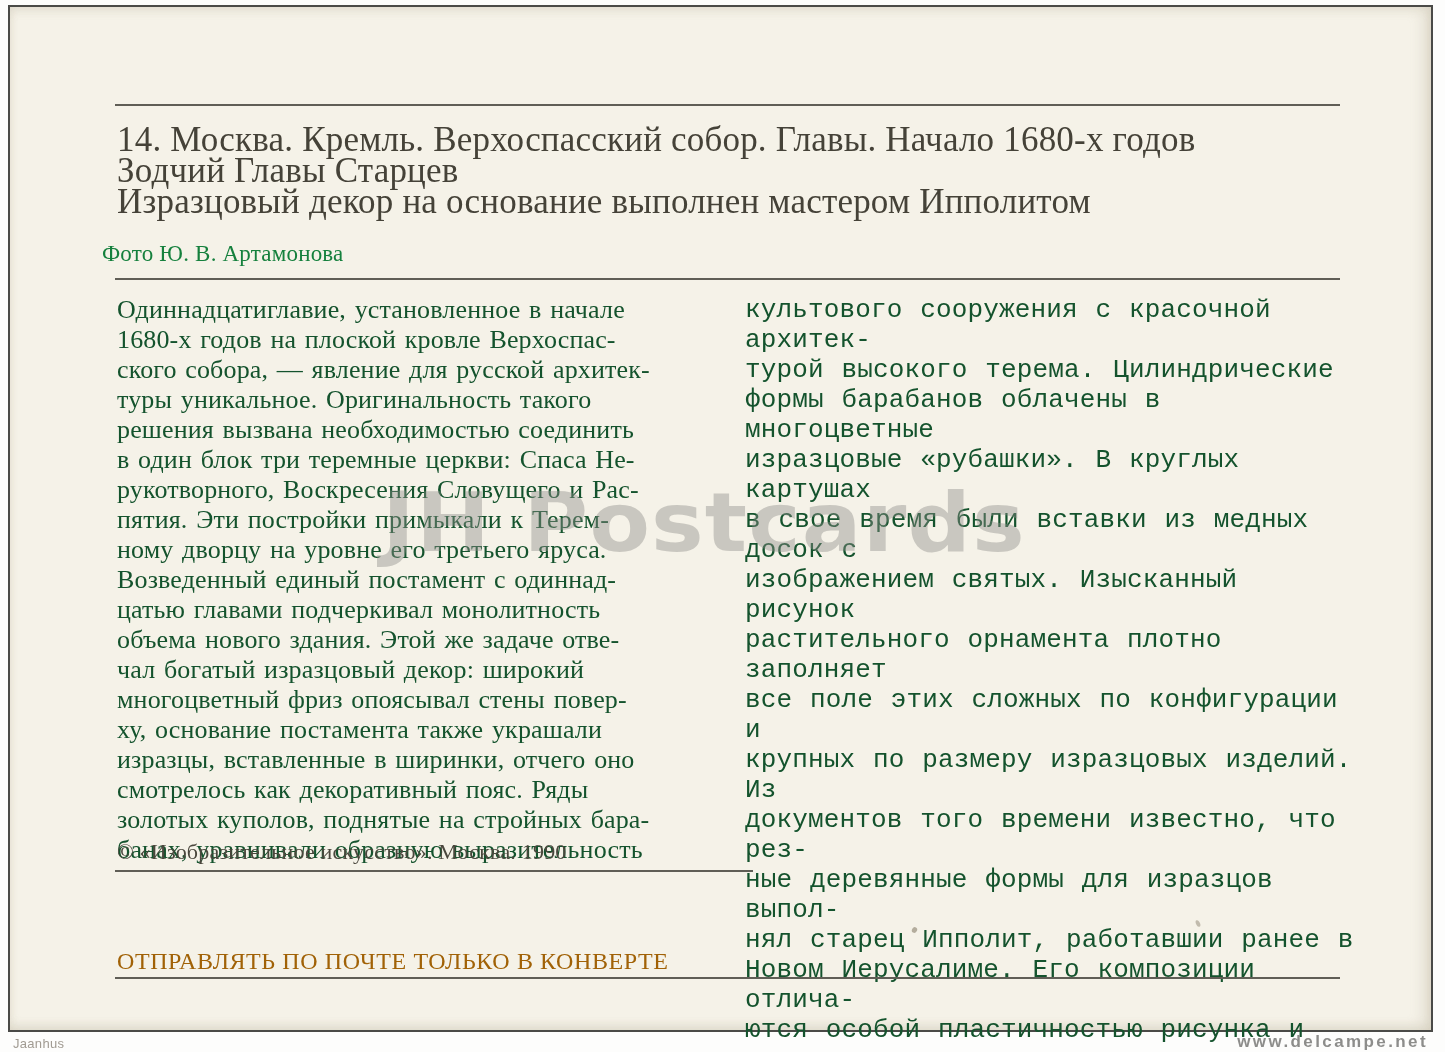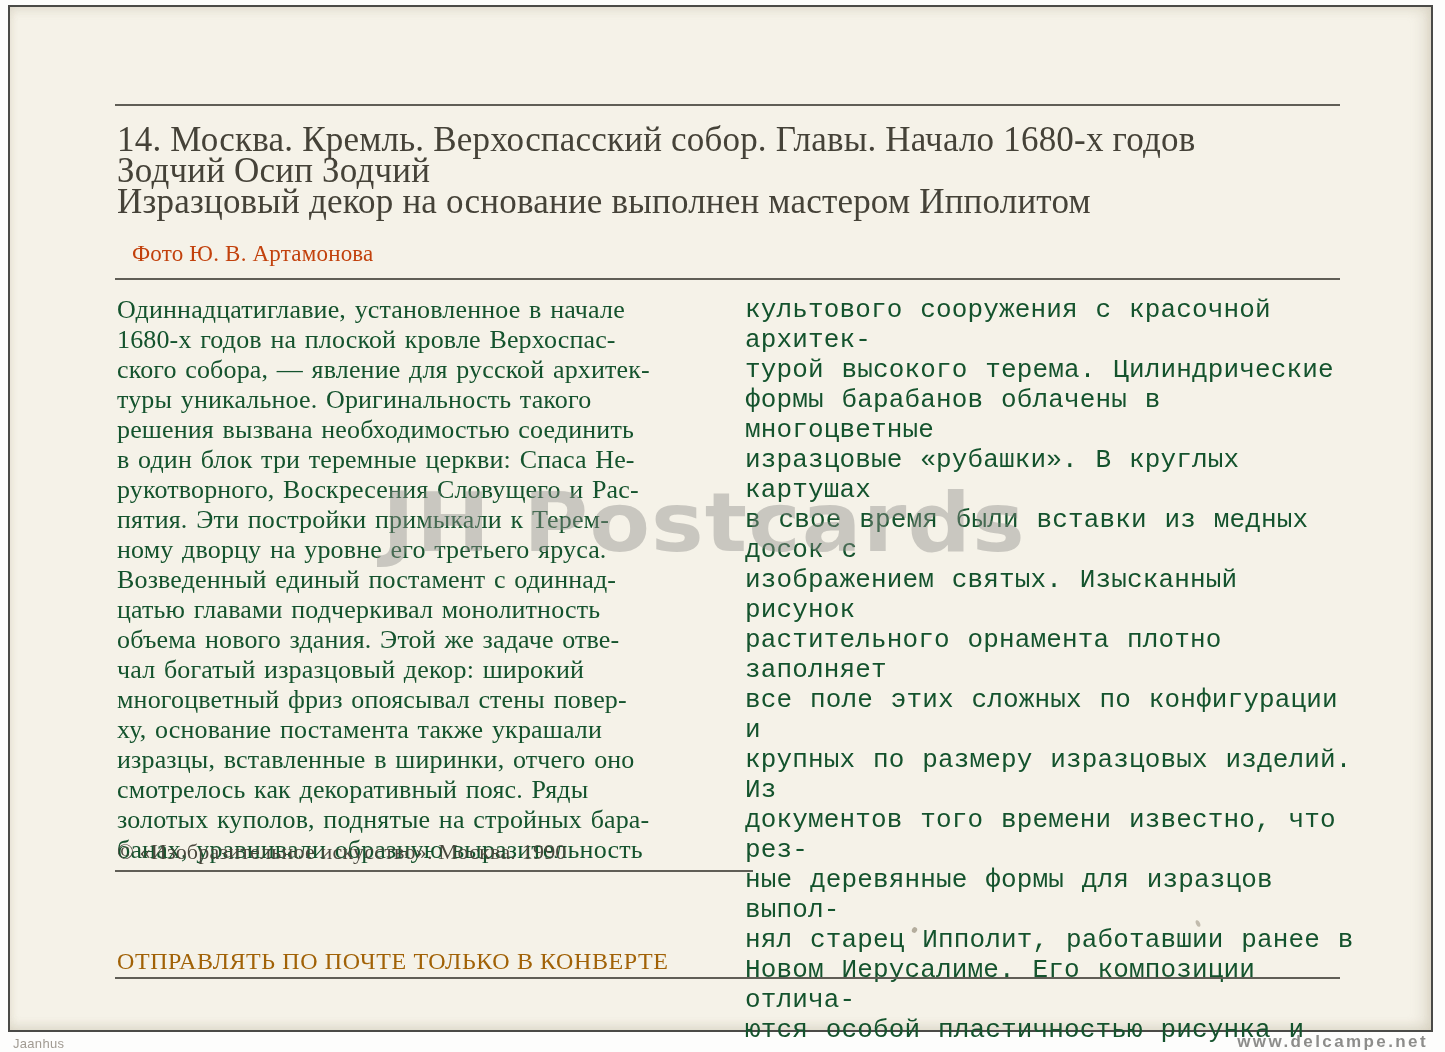--- a/index.html
+++ b/index.html
@@ -17,22 +17,22 @@
   .rule-top{left:105px;top:97px;width:1225px;}
   .rule-mid{left:105px;top:271px;width:1225px;}
   .rule-imprint{left:105px;top:863px;width:638px;}
   .rule-bottom{left:105px;top:970px;width:1225px;}
   .header-block{
     position:absolute;left:107px;top:117px;width:1230px;
     font-size:35px;line-height:31px;color:#454238;letter-spacing:.2px;
   }
   .header-line{white-space:nowrap;}
   .photo-credit{
-    position:absolute;left:122px;top:234px;
-    font-size:23px;color:#c2410c;letter-spacing:.2px;
+    position:absolute;left:92px;top:234px;
+    font-size:23px;color:#15803d;letter-spacing:.2px;
   }
   .column{
     position:absolute;top:288px;
     font-size:26px;line-height:30px;color:#14532d;
     white-space:pre-line;word-spacing:2px;letter-spacing:.15px;
   }
   .column.left{left:107px;width:606px;}
   .column.right{left:735px;width:610px;font-family:Liberation Mono, monospace;}
   .watermark{
     position:absolute;left:372px;top:468px;
@@ -68,21 +68,21 @@
 </style>
 </head>
 <body>
 
 <div class="card">
 
   <div class="rule rule-top"></div>
 
   <div class="header-block">
     <div class="header-line">14. Москва. Кремль. Верхоспасский собор. Главы. Начало 1680-х годов</div>
-    <div class="header-line">Зодчий Осип Зодчий</div>
+    <div class="header-line">Зодчий Главы Старцев</div>
     <div class="header-line">Изразцовый декор на основание выполнен мастером Ипполитом</div>
   </div>
 
   <div class="photo-credit">Фото Ю. В. Артамонова</div>
 
   <div class="rule rule-mid"></div>
 
   <div class="column left">Одиннадцатиглавие, установленное в начале
 1680-х годов на плоской кровле Верхоспас-
 ского собора, — явление для русской архитек-

